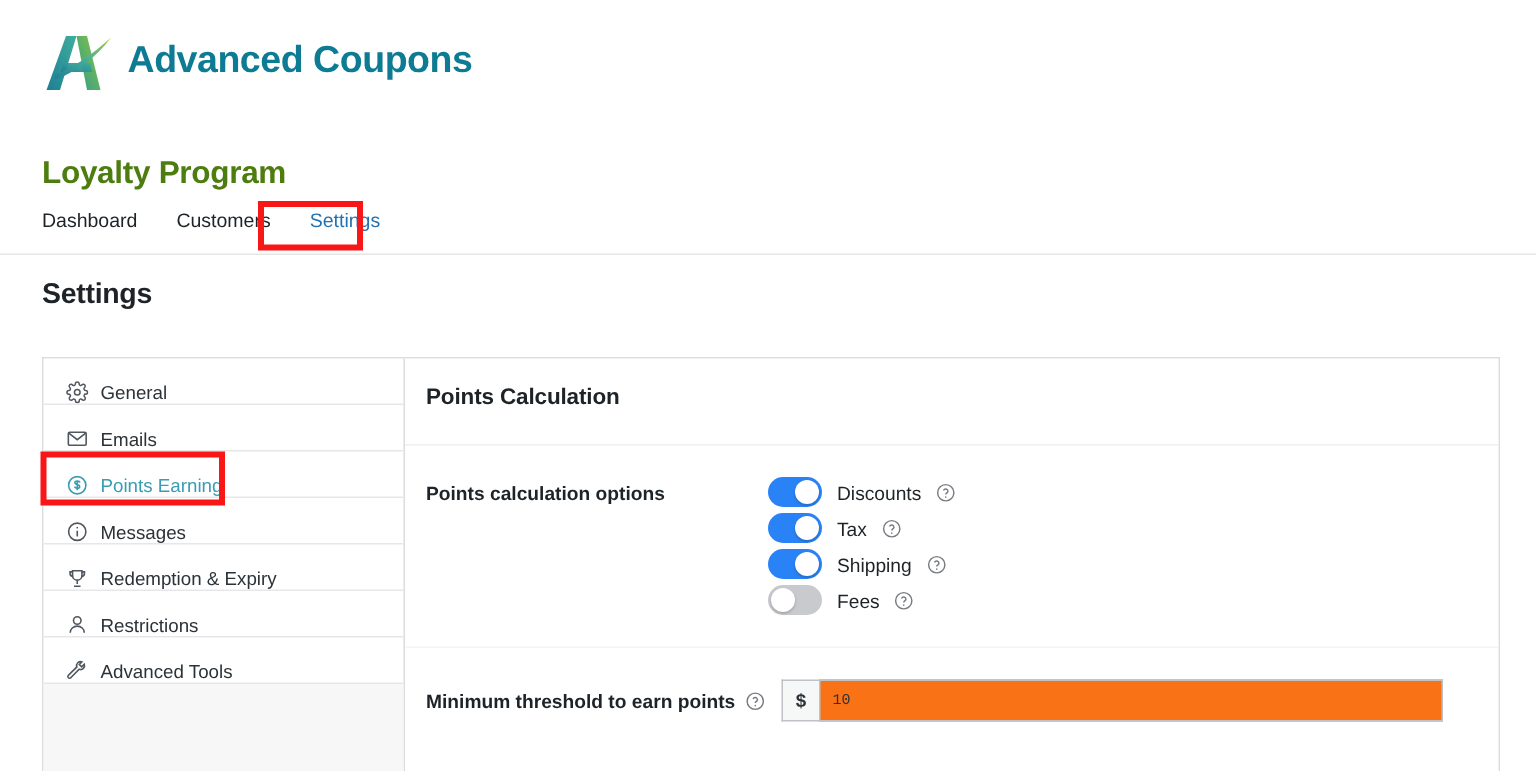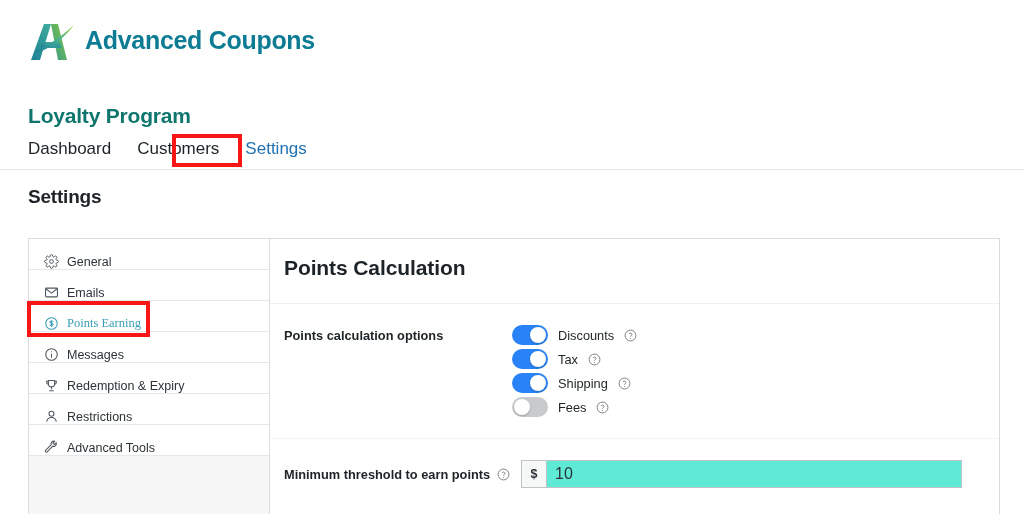--- a/index.html
+++ b/index.html
@@ -21,28 +21,28 @@
   .logo-mark { width: 48px; height: 48px; display: block; }
   .logo-text {
     font-size: 25px; font-weight: bold; letter-spacing: -0.3px;
     color: #0c7b93; line-height: 1;
   }
 
   
   .loyalty-title {
     position: absolute; left: 28px; top: 103px;
     font-size: 21px; font-weight: bold; letter-spacing: -0.2px;
-    color: #0f766e; line-height: 1.2;
+    color: #4d7c0f; line-height: 1.2;
   }
   .tabs {
     position: absolute; left: 28px; top: 140px;
     display: flex; align-items: center; gap: 0px;
   }
   .tab {
-    font-size: 17px; color: #1d2327; line-height: 1;
+    font-size: 13px; color: #1d2327; line-height: 1;
     padding: 0 14px 0 0; margin-right: 12px; cursor: pointer;
     white-space: nowrap;
   }
   .tab.active { color: #2271b1; font-weight: normal; }
   .tabs-rule {
     position: absolute; left: 0; top: 169px; width: 1024px; height: 1px;
     background: #e6e6e6;
   }
 
   
@@ -74,28 +74,28 @@
   }
   .side-item {
     height: 31px; flex: 0 0 31px;
     display: flex; align-items: flex-end; gap: 8px;
     padding: 0 0 0 15px;
     border-bottom: 1px solid #e7e7e9;
     font-size: 12.5px; color: #2c3338; cursor: pointer;
     white-space: nowrap;
   }
   .side-item .ico { width: 15px; height: 15px; flex: 0 0 15px; display:block; color:#50575e; }
-  .side-item.active { color: #3a9cb5; font-family: Liberation Serif, serif; }
+  .side-item.active { color: #3a9cb5; }
   .side-item.active .ico { color: #3a9cb5; }
   .side-foot { flex: 1 1 auto; background: #f7f7f8; }
 
   
   .content { flex: 1 1 auto; background: #fff; position: relative; }
   .content-h {
-    font-size: 21px; font-weight: bold; color: #1d2327;
+    font-size: 15px; font-weight: bold; color: #1d2327;
     padding: 17px 0 0 14px; letter-spacing: -0.1px;
   }
   .hr-soft { height: 1px; background: #f0f0f1; margin-top: 23px; }
   .hr-soft2 { height: 1px; background: #f4f4f5; }
 
   .row {
     display: flex; align-items: flex-start;
     padding: 21px 0 0 14px;
   }
   .row-label {
@@ -128,23 +128,23 @@
   }
   .row2-q { width: 24px; flex: 0 0 24px; display:flex; align-items:center; }
   .input-group { display: flex; align-items: stretch; width: 441px; height: 28px; }
   .prefix {
     width: 25px; flex: 0 0 25px;
     background: #f6f7f7; border: 1px solid #bfc3c7; border-right: none;
     display: flex; align-items: center; justify-content: center;
     font-size: 12.5px; font-weight: bold; color: #2c3338;
   }
   .field {
-    flex: 1 1 auto; border: 1px solid #bfc3c7; background: #5eead4;
-    font-family: Liberation Sans, sans-serif;
-    font-size: 16px; color: #2c3338; padding: 0 8px;
+    flex: 1 1 auto; border: 1px solid #bfc3c7; background: #f97316;
+    font-family: Liberation Mono, monospace;
+    font-size: 10px; color: #2c3338; padding: 0 8px;
     outline: none;
   }
 
   
   .redbox {
     position: absolute; border: 4px solid #f91616;
     pointer-events: none; background: transparent; z-index: 40;
   }
   #redbox-settings { left: 172px; top: 134px; width: 70px; height: 33px; }
   #redbox-points   { left: 27px;  top: 301px; width: 123px; height: 36px; }

